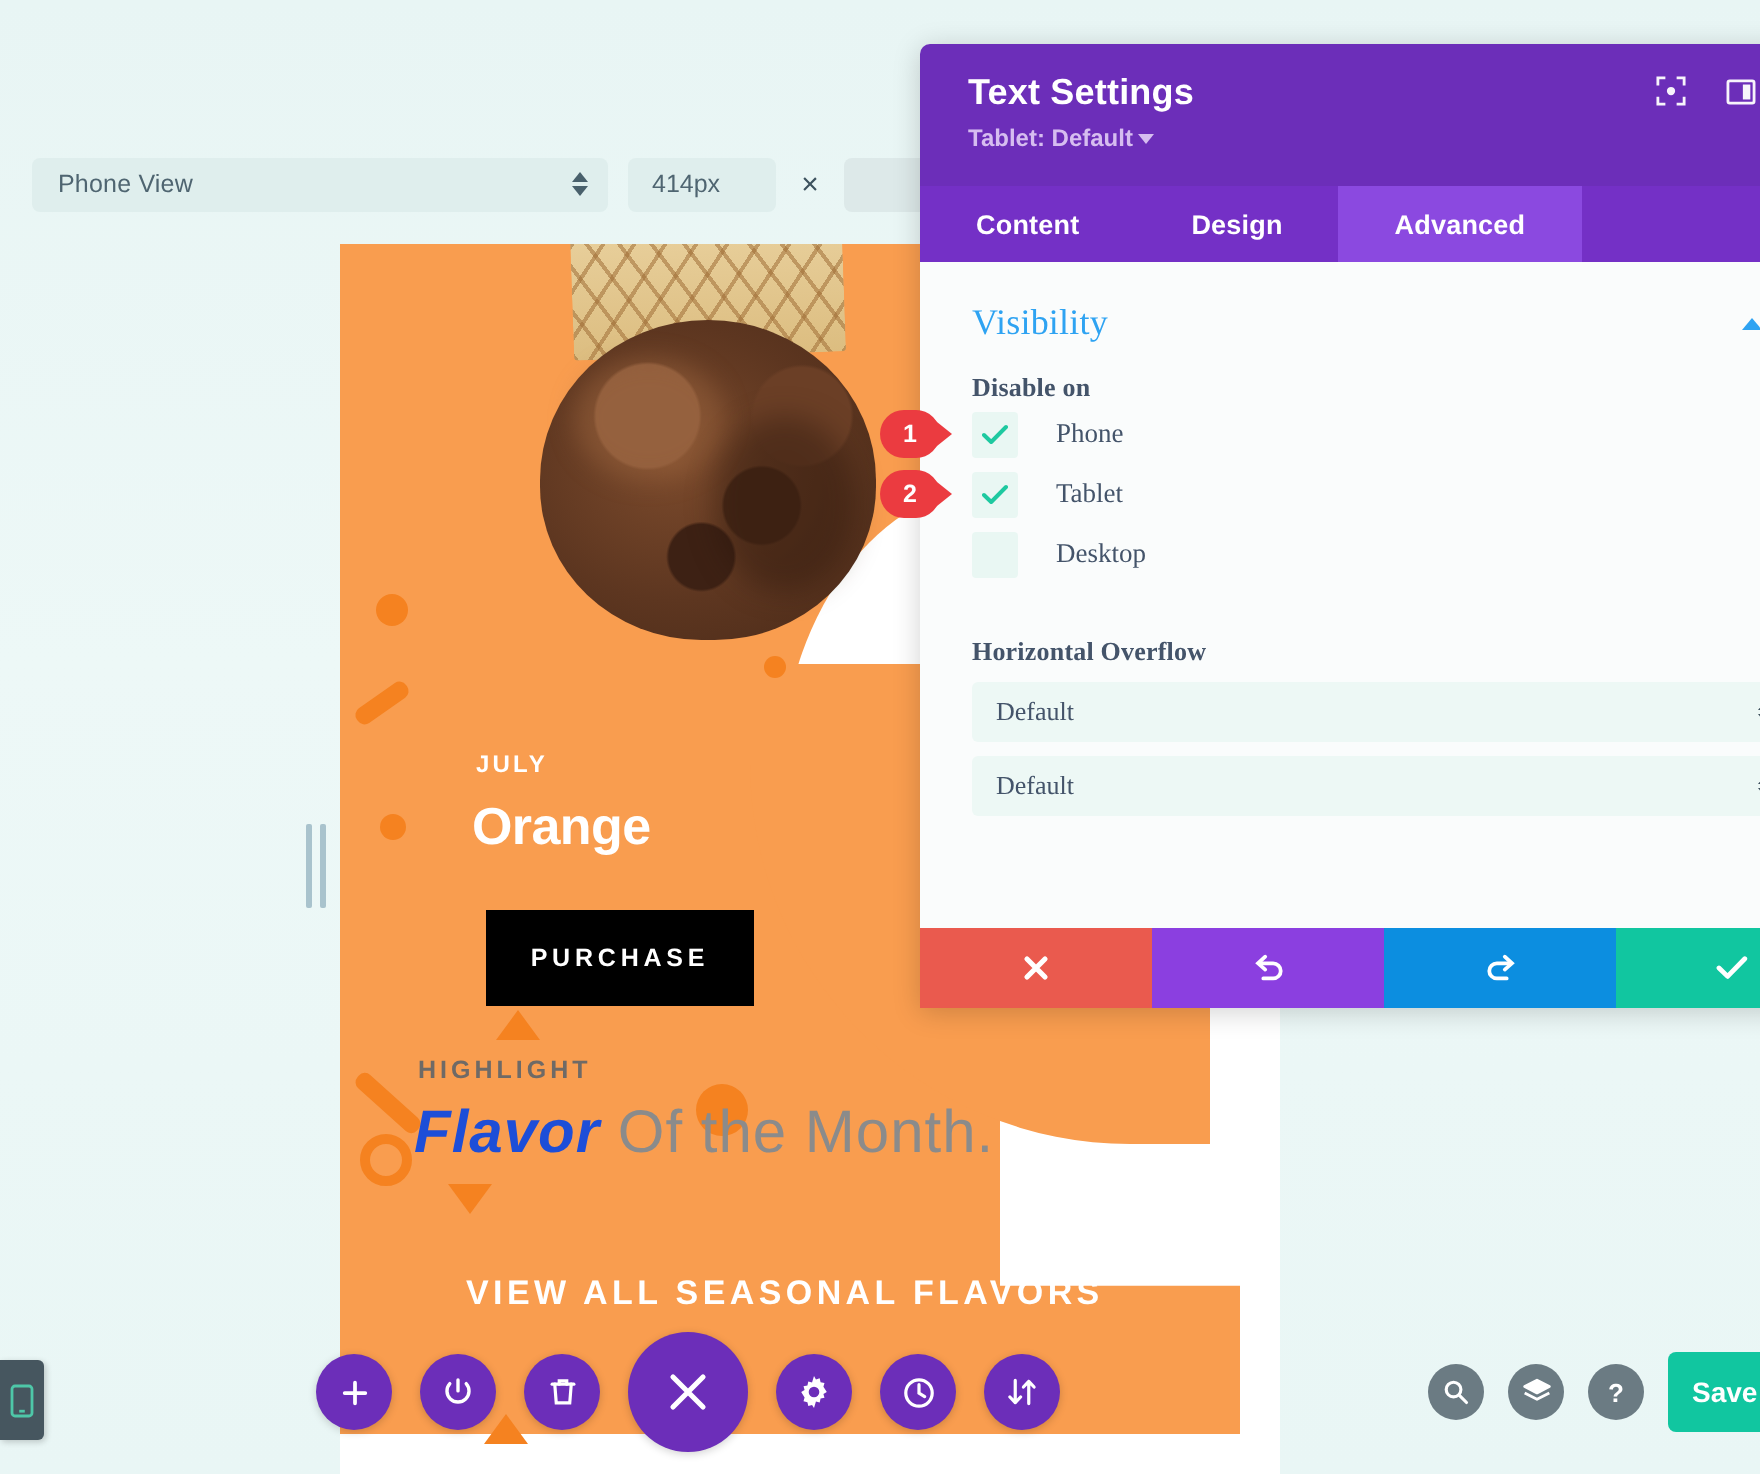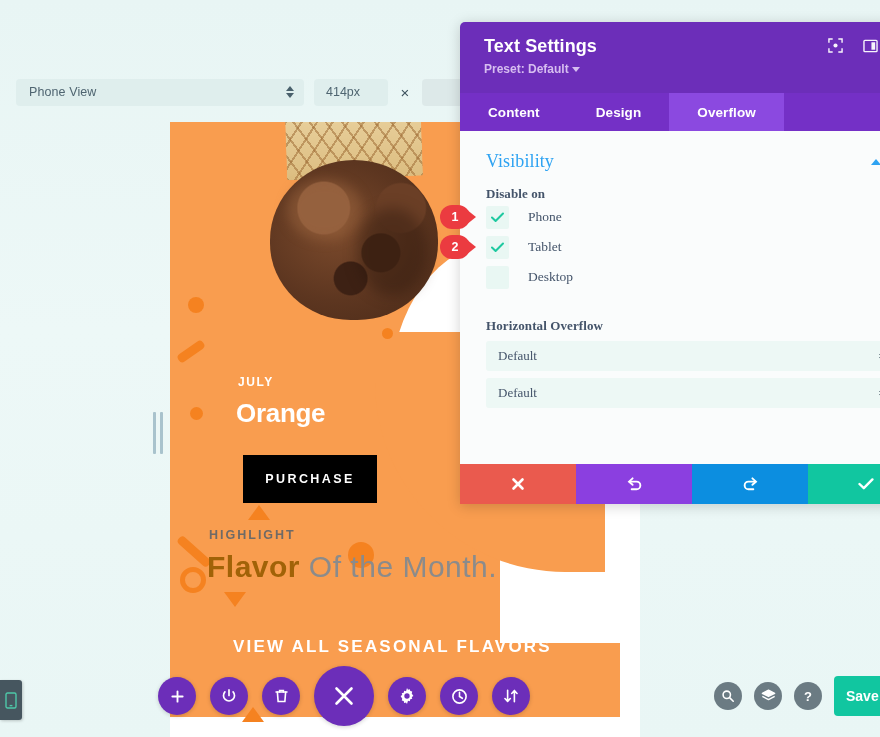--- a/index.html
+++ b/index.html
@@ -260,22 +260,23 @@
   .p-flavor {
     position: absolute;
     left: 37px; top: 428px;
     font-size: 30px;
     color: #8b8b8b;
     letter-spacing: .5px;
     white-space: nowrap;
     z-index: 5;
   }
   .p-flavor b {
-    color: #a16207;
-    font-weight: 700;
+    color: #1d4ed8;
+    font-weight: 700;
+    font-style: italic;
   }
   .p-viewall {
     position: absolute;
     left: 63px; top: 515px;
     font-size: 17px;
     font-weight: 700;
     letter-spacing: 2.2px;
     color: #ffffff;
     z-index: 5;
     white-space: nowrap;
@@ -597,21 +598,21 @@
       <b>Flavor</b><span> Of the Month.</span>
     </div>
     <div class="p-viewall">VIEW ALL SEASONAL FLAVORS</div>
   </div>
 
   <div class="modal">
 
     <div class="modal-head">
       <div class="modal-title">Text Settings</div>
       <div class="modal-preset">
-        <span>Preset: Default</span><span class="caret"></span>
+        <span>Tablet: Default</span><span class="caret"></span>
       </div>
       <div class="head-icons">
         <span class="hicon">
           <svg width="15" height="15" viewBox="0 0 16 16" fill="none" stroke="#fff" stroke-width="1.5">
             <path d="M1 5V1h4M15 5V1h-4M1 11v4h4M15 11v4h-4"></path>
             <circle cx="8" cy="8" r="2.2" fill="#fff" stroke="none"></circle>
           </svg>
         </span>
         <span class="hicon">
           <svg width="15" height="14" viewBox="0 0 16 15" fill="none" stroke="#fff" stroke-width="1.5">
@@ -623,21 +624,21 @@
           <i></i>
             <i></i>
             <i></i>
         </span>
       </div>
     </div>
 
     <div class="tabs">
       <div class="tab">Content</div>
       <div class="tab">Design</div>
-      <div class="tab active">Overflow</div>
+      <div class="tab active">Advanced</div>
     </div>
 
     <div class="modal-body">
 
       <div class="sec-head">
         <div class="sec-title">Visibility</div>
         <span class="chev-up"></span>
         <span class="kebab-blue">
             <i></i>
             <i></i>

